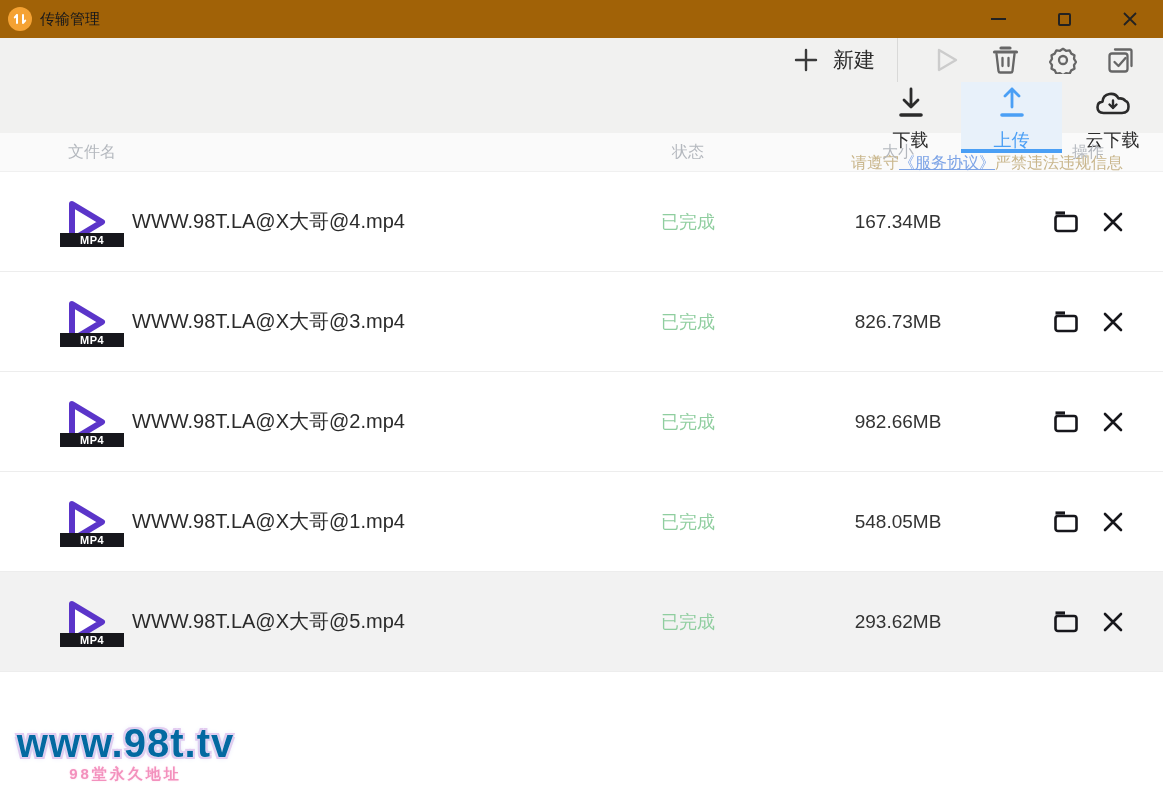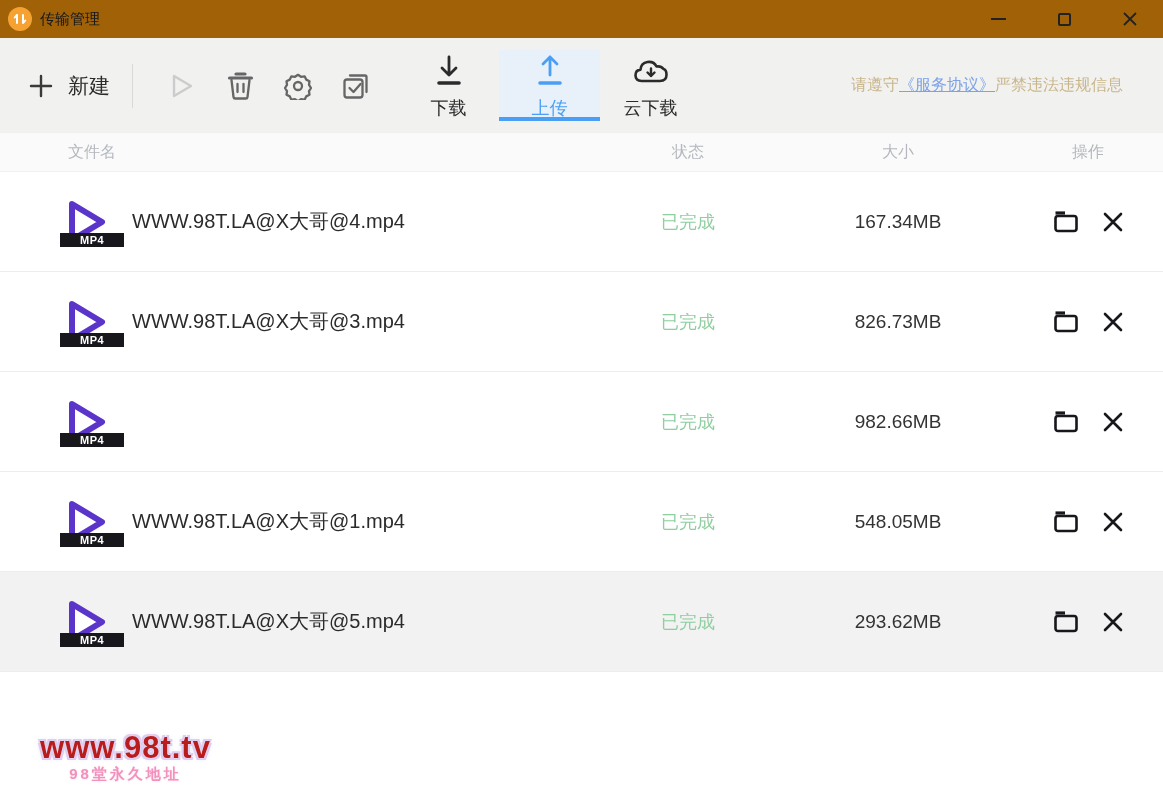--- a/index.html
+++ b/index.html
@@ -9,21 +9,21 @@
   
   .titlebar { height:38px; background:#a16207; display:flex; align-items:center; padding-left:8px; }
   .app-icon { width:24px; height:24px; border-radius:50%; background:#f5a233; display:flex; align-items:center; justify-content:center; margin-right:8px; }
   .app-title { font-size:15px; color:#15171c; }
   .win-controls { margin-left:auto; display:flex; height:100%; }
   .win-btn { width:66px; height:100%; display:flex; align-items:center; justify-content:center; cursor:default; }
   .min-glyph { width:15px; height:0; border-top:2px solid #222; }
   .max-glyph { width:13px; height:13px; border:2px solid #222; border-radius:2px; }
 
   
-  .toolbar { height:95px; background:#f1f1f0; display:flex; align-items:center; }
+  .toolbar { height:95px; background:#f1f1f0; display:flex; align-items:flex-end;flex-direction:column; }
   .tool-left { display:flex; align-items:center; padding-left:28px; width:398px; flex:none; }
   .btn-new { display:flex; align-items:center; gap:14px; color:#2b2b2b; font-size:21px; cursor:pointer; }
   .tool-sep { width:1px; height:44px; background:#d9d9d8; margin:0 20px 0 22px; }
   .tool-ic { width:58px; display:flex; align-items:center; justify-content:center; cursor:pointer; }
 
   .tabs { display:flex; flex:none; }
   .tab { width:101px; display:flex; flex-direction:column; align-items:center; justify-content:center; gap:9px; color:#2b2b2b; font-size:18px; cursor:pointer; border-bottom:4px solid transparent; padding-top:4px; }
   .tab.active { background:#e8f1fa; color:#4a9ff5; border-bottom:4px solid #4a9ff5; }
   .tab .tab-label { line-height:1; }
 
@@ -43,21 +43,21 @@
   .file-ic { position:relative; width:46px; height:52px; flex:none; }
   .mp4-badge { position:absolute; left:-4px; bottom:1px; background:#17171c; color:#fff; font-size:11px; font-weight:bold; padding:1px 20px; letter-spacing:0.5px; }
   .fname { font-size:20px; color:#2b2b2b;text-align:center; }
   .status-done { color:#8fce9f; font-size:18px; }
   .fsize { color:#333; font-size:19px; }
   .ops { display:flex; align-items:center; justify-content:center; gap:22px; }
   .op-btn { cursor:pointer; display:flex; align-items:center; justify-content:center; }
 
   
   .watermark { position:absolute; left:8px; bottom:8px; text-align:center; width:235px; }
-  .wm-main { font-size:31px; font-weight:bold; letter-spacing:1px; color:#b91c1c;
+  .wm-main { font-size:40px; font-weight:bold; letter-spacing:1px; color:#0369a1;
              text-shadow:0 0 1px #fff, 0 0 6px #cfd6f3, 2px 2px 0 #e6c9ef, -2px 2px 0 #e6c9ef, 2px -2px 0 #e6c9ef, -2px -2px 0 #e6c9ef;
              line-height:1; }
   .wm-sub { font-size:15px; font-weight:bold; color:#f391bd; letter-spacing:3px; margin-top:2px;
             text-shadow:0 0 2px #ffd9ec; }
 </style>
 </head>
 <body>
 
 <div class="titlebar">
   <span class="app-icon">
@@ -232,20 +232,21 @@
   </div>
 
   <div class="row">
     <div class="col-name">
       <span class="file-ic">
         <svg width="46" height="52" viewBox="0 0 46 52">
             <path d="M8 8 L38 26 L8 44 Z" fill="#fff" stroke="#5b35c9" stroke-width="6" stroke-linejoin="round"></path>
           </svg>
         <span class="mp4-badge">MP4</span>
       </span>
+      <span class="fname">WWW.98T.LA@X大哥@2.mp4</span>
     </div>
     <div class="col-status"><span class="status-done">已完成</span></div>
     <div class="col-size"><span class="fsize">982.66MB</span></div>
     <div class="col-ops ops">
       <span class="op-btn">
         <svg width="28" height="26" viewBox="0 0 28 26">
             <g fill="none" stroke="#17171c" stroke-width="2.6">
               <path d="M3.5 4 H13" stroke-width="3.2"></path>
               <rect x="3.5" y="7" width="21" height="15" rx="2.5"></rect>
             </g>

